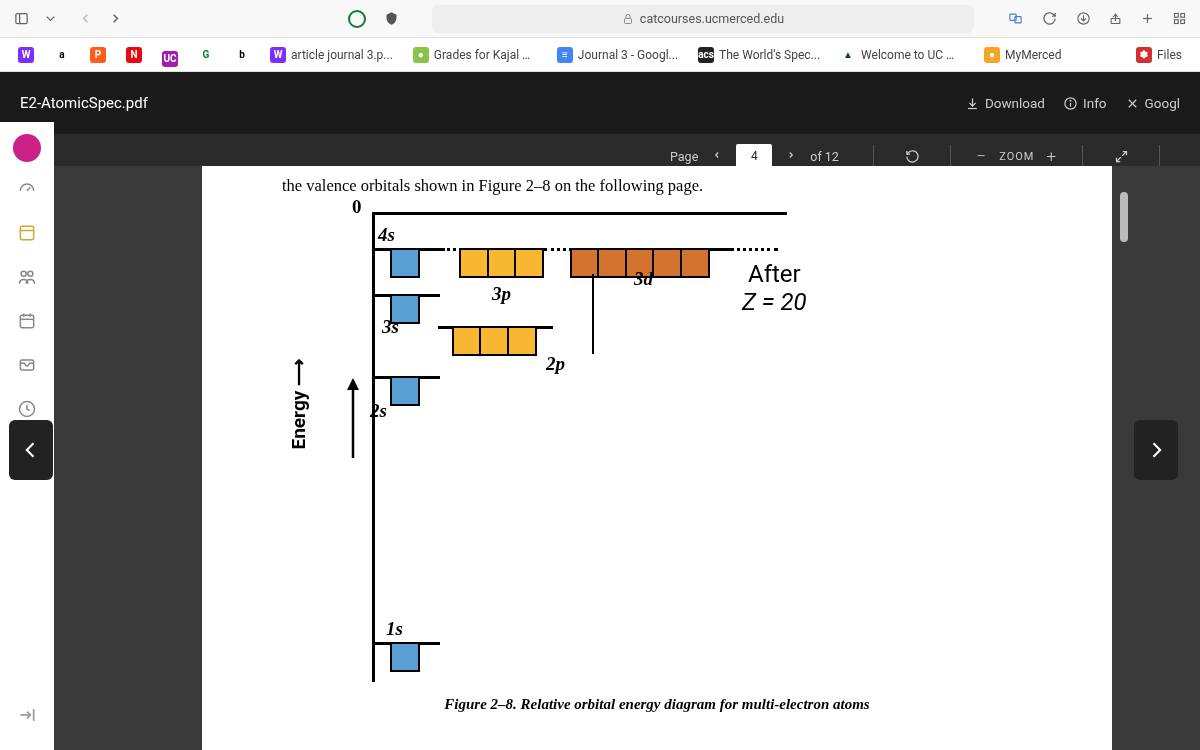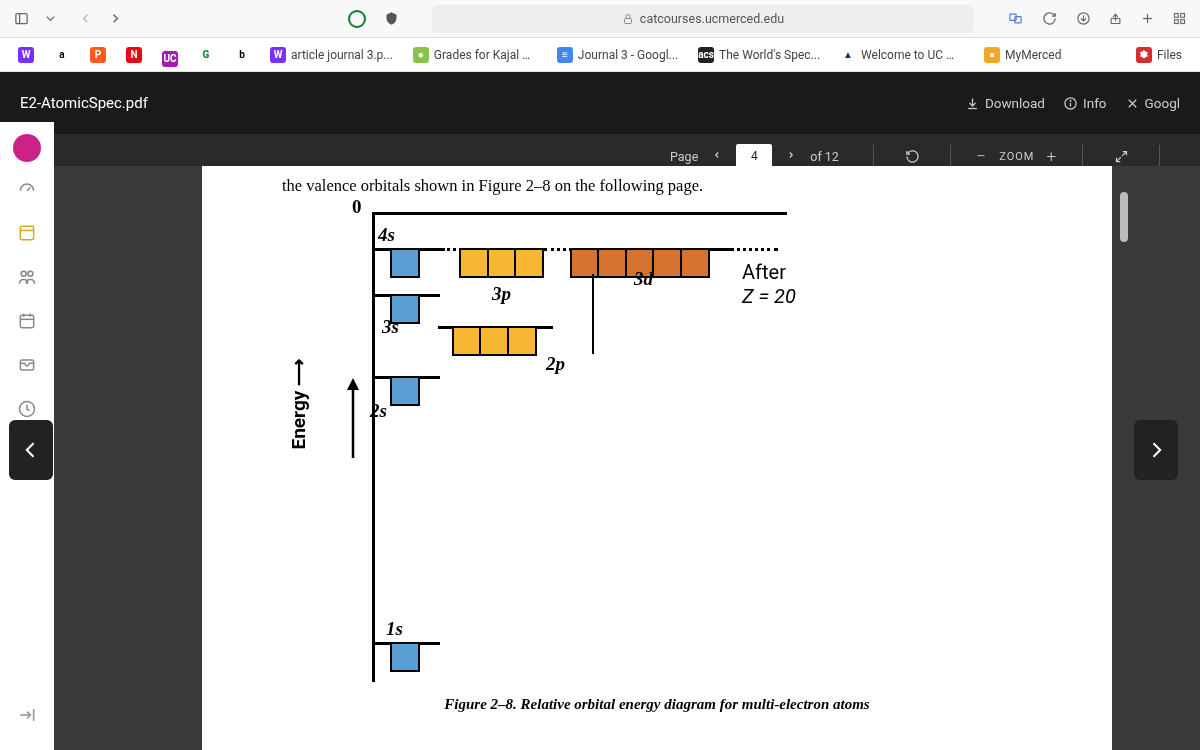--- a/index.html
+++ b/index.html
@@ -62,21 +62,21 @@
 .orb-row { position:absolute; display:flex; align-items:flex-start; }
 .orb-lbl { font-weight:bold; font-style:italic; font-size:19px; font-family:"Times New Roman",serif; margin-right:6px; min-width:26px; }
 .box { width:30px; height:30px; border:2.5px solid #000; margin-left:-2.5px; }
 .box:first-of-type { margin-left:0; }
 .b-blue { background:#5a9fd4; }
 .b-yellow { background:#f7b733; }
 .b-orange { background:#d47230; }
 .line { height:2.5px; background:#000; }
 .dline { height:0; border-top:3px dotted #000; }
 
-.after-box { position:absolute; font-family:"Times New Roman",serif; font-size:20px; }
+.after-box { position:absolute; font-family:"Times New Roman",serif; font-size:24px;text-align:center; }
 .after-box .aline { font-weight:400; }
 
 
 .float-nav { position:absolute; width:44px; height:60px; background:#222; border-radius:6px; display:flex; align-items:center; justify-content:center; color:#fff; cursor:pointer; z-index:10; }
 .float-nav svg { width:20px; height:28px; }
 .fn-left { left:9px; top:420px; }
 .fn-right { right:22px; top:420px; }
 
 
 .scroll-thumb { position:absolute; right:72px; top:192px; width:8px; height:50px; background:#bbb; border-radius:4px; z-index:6; }

